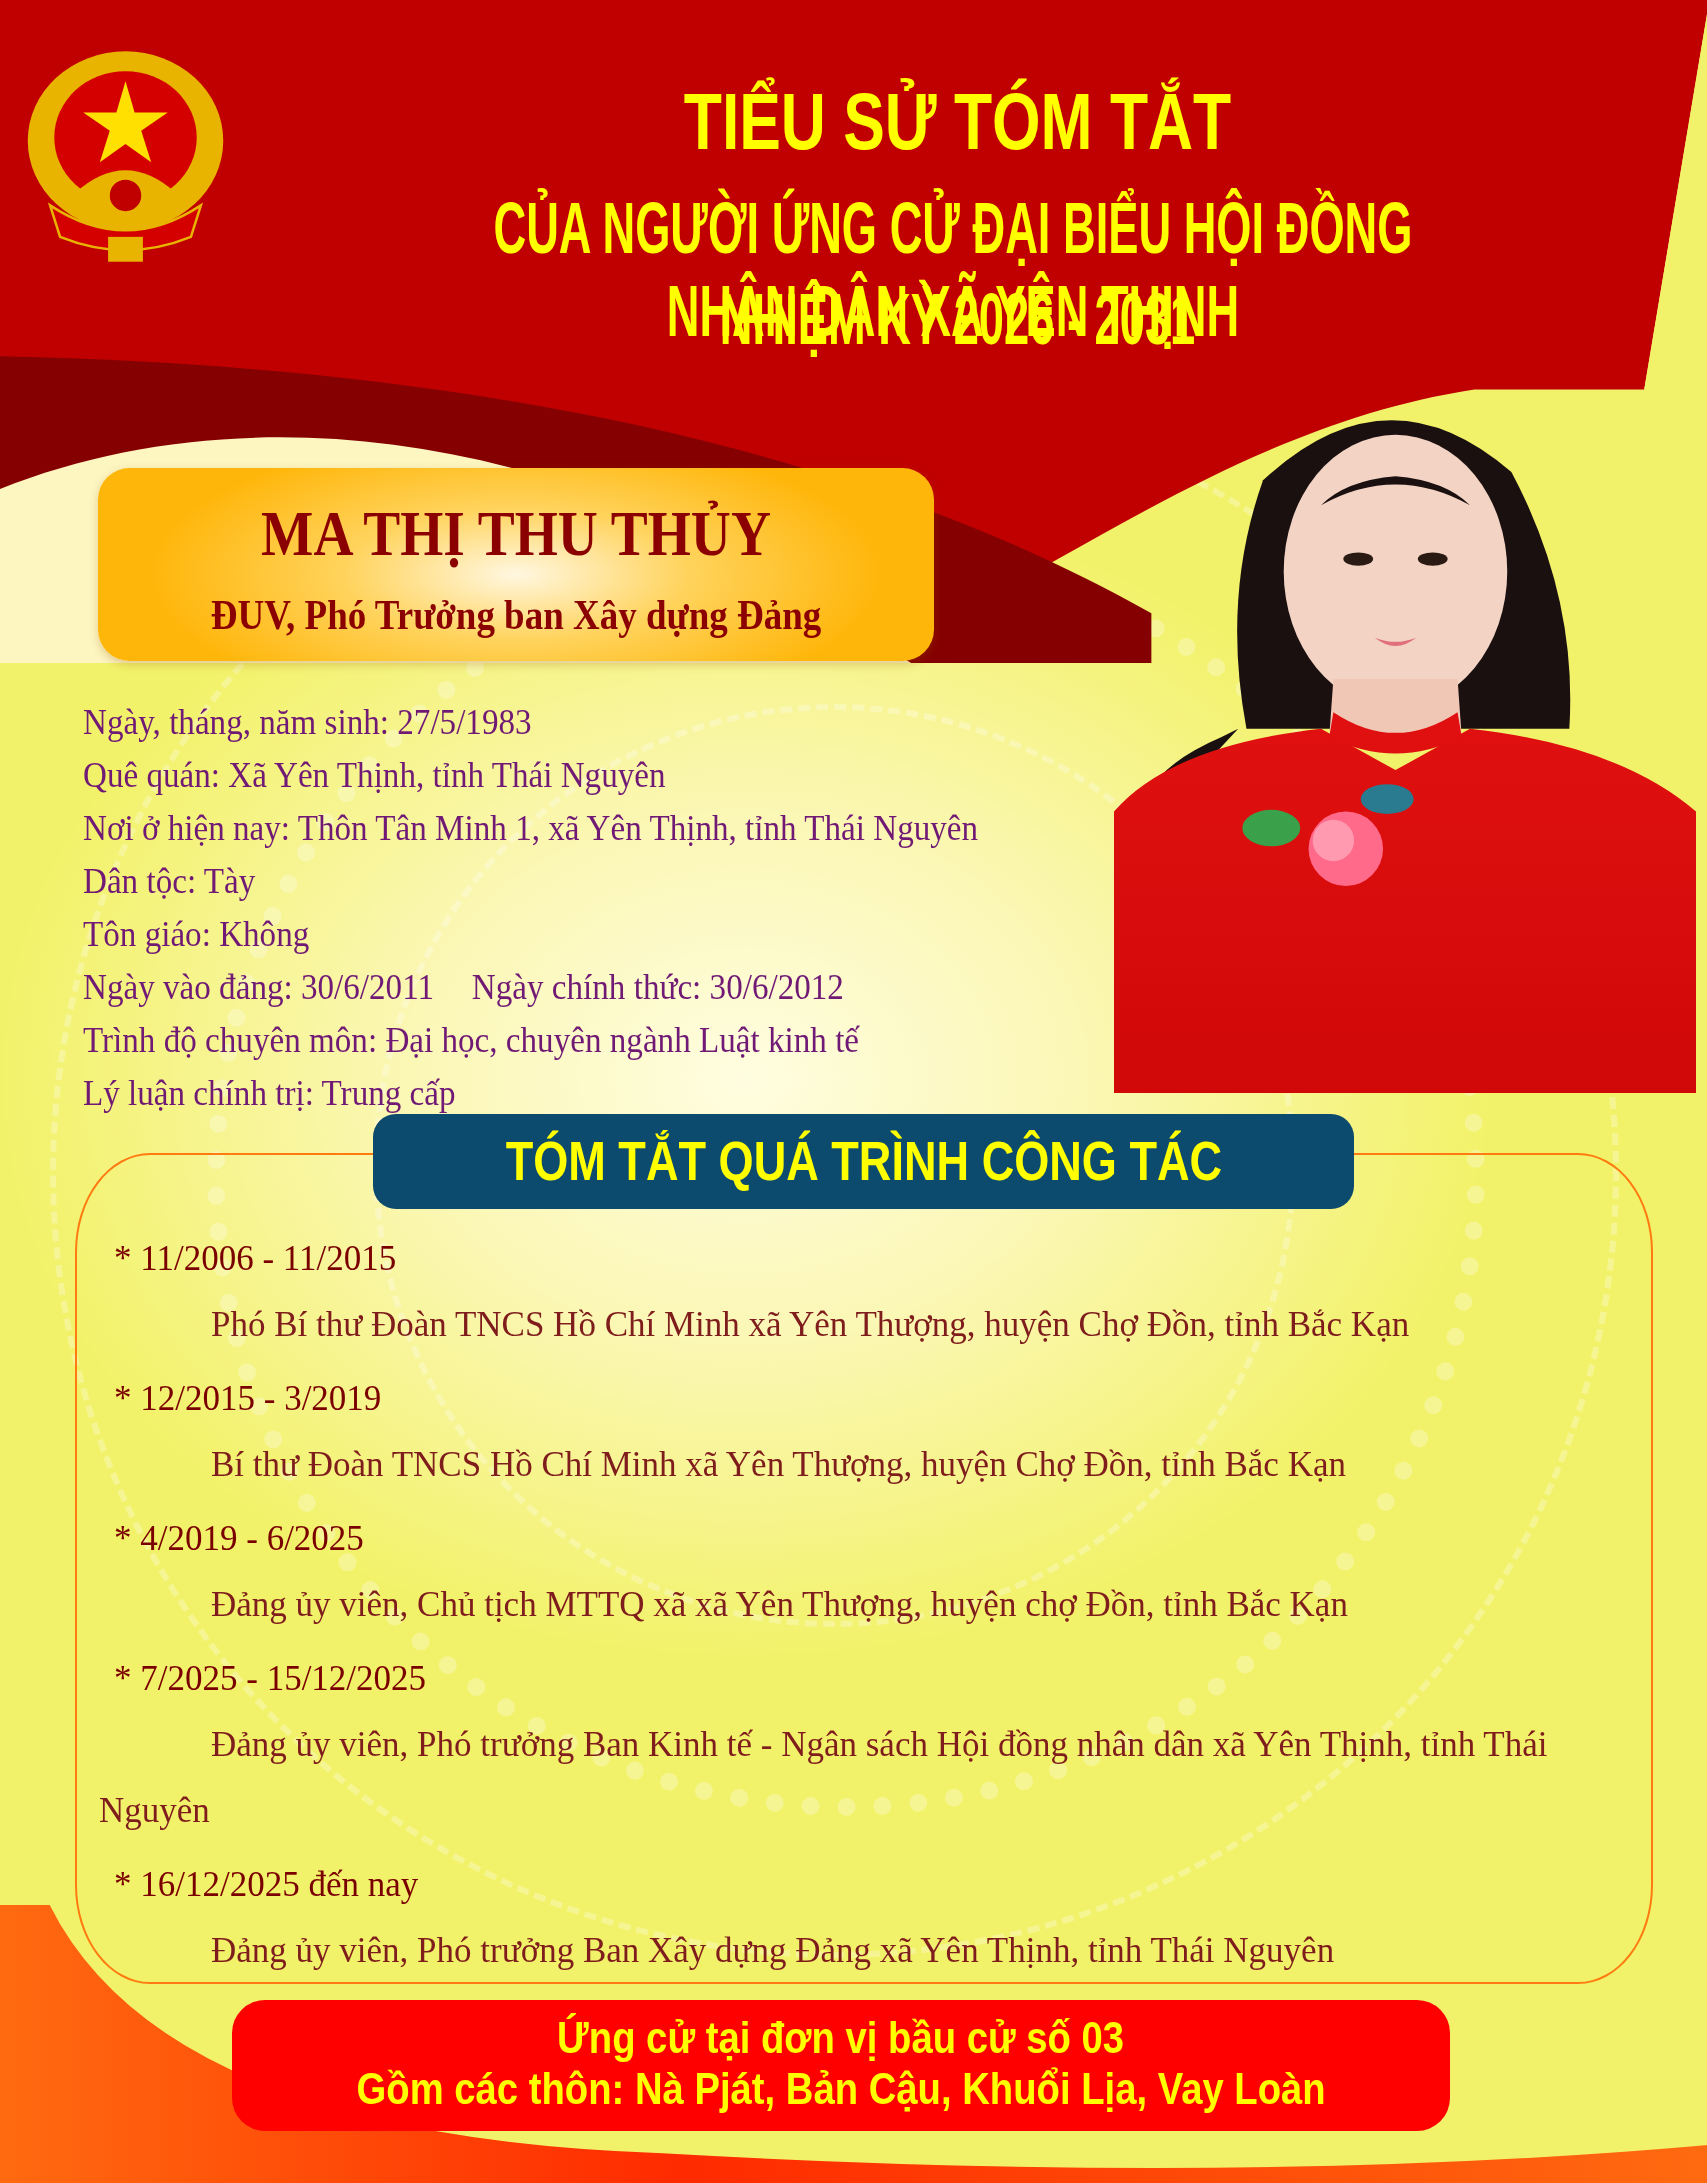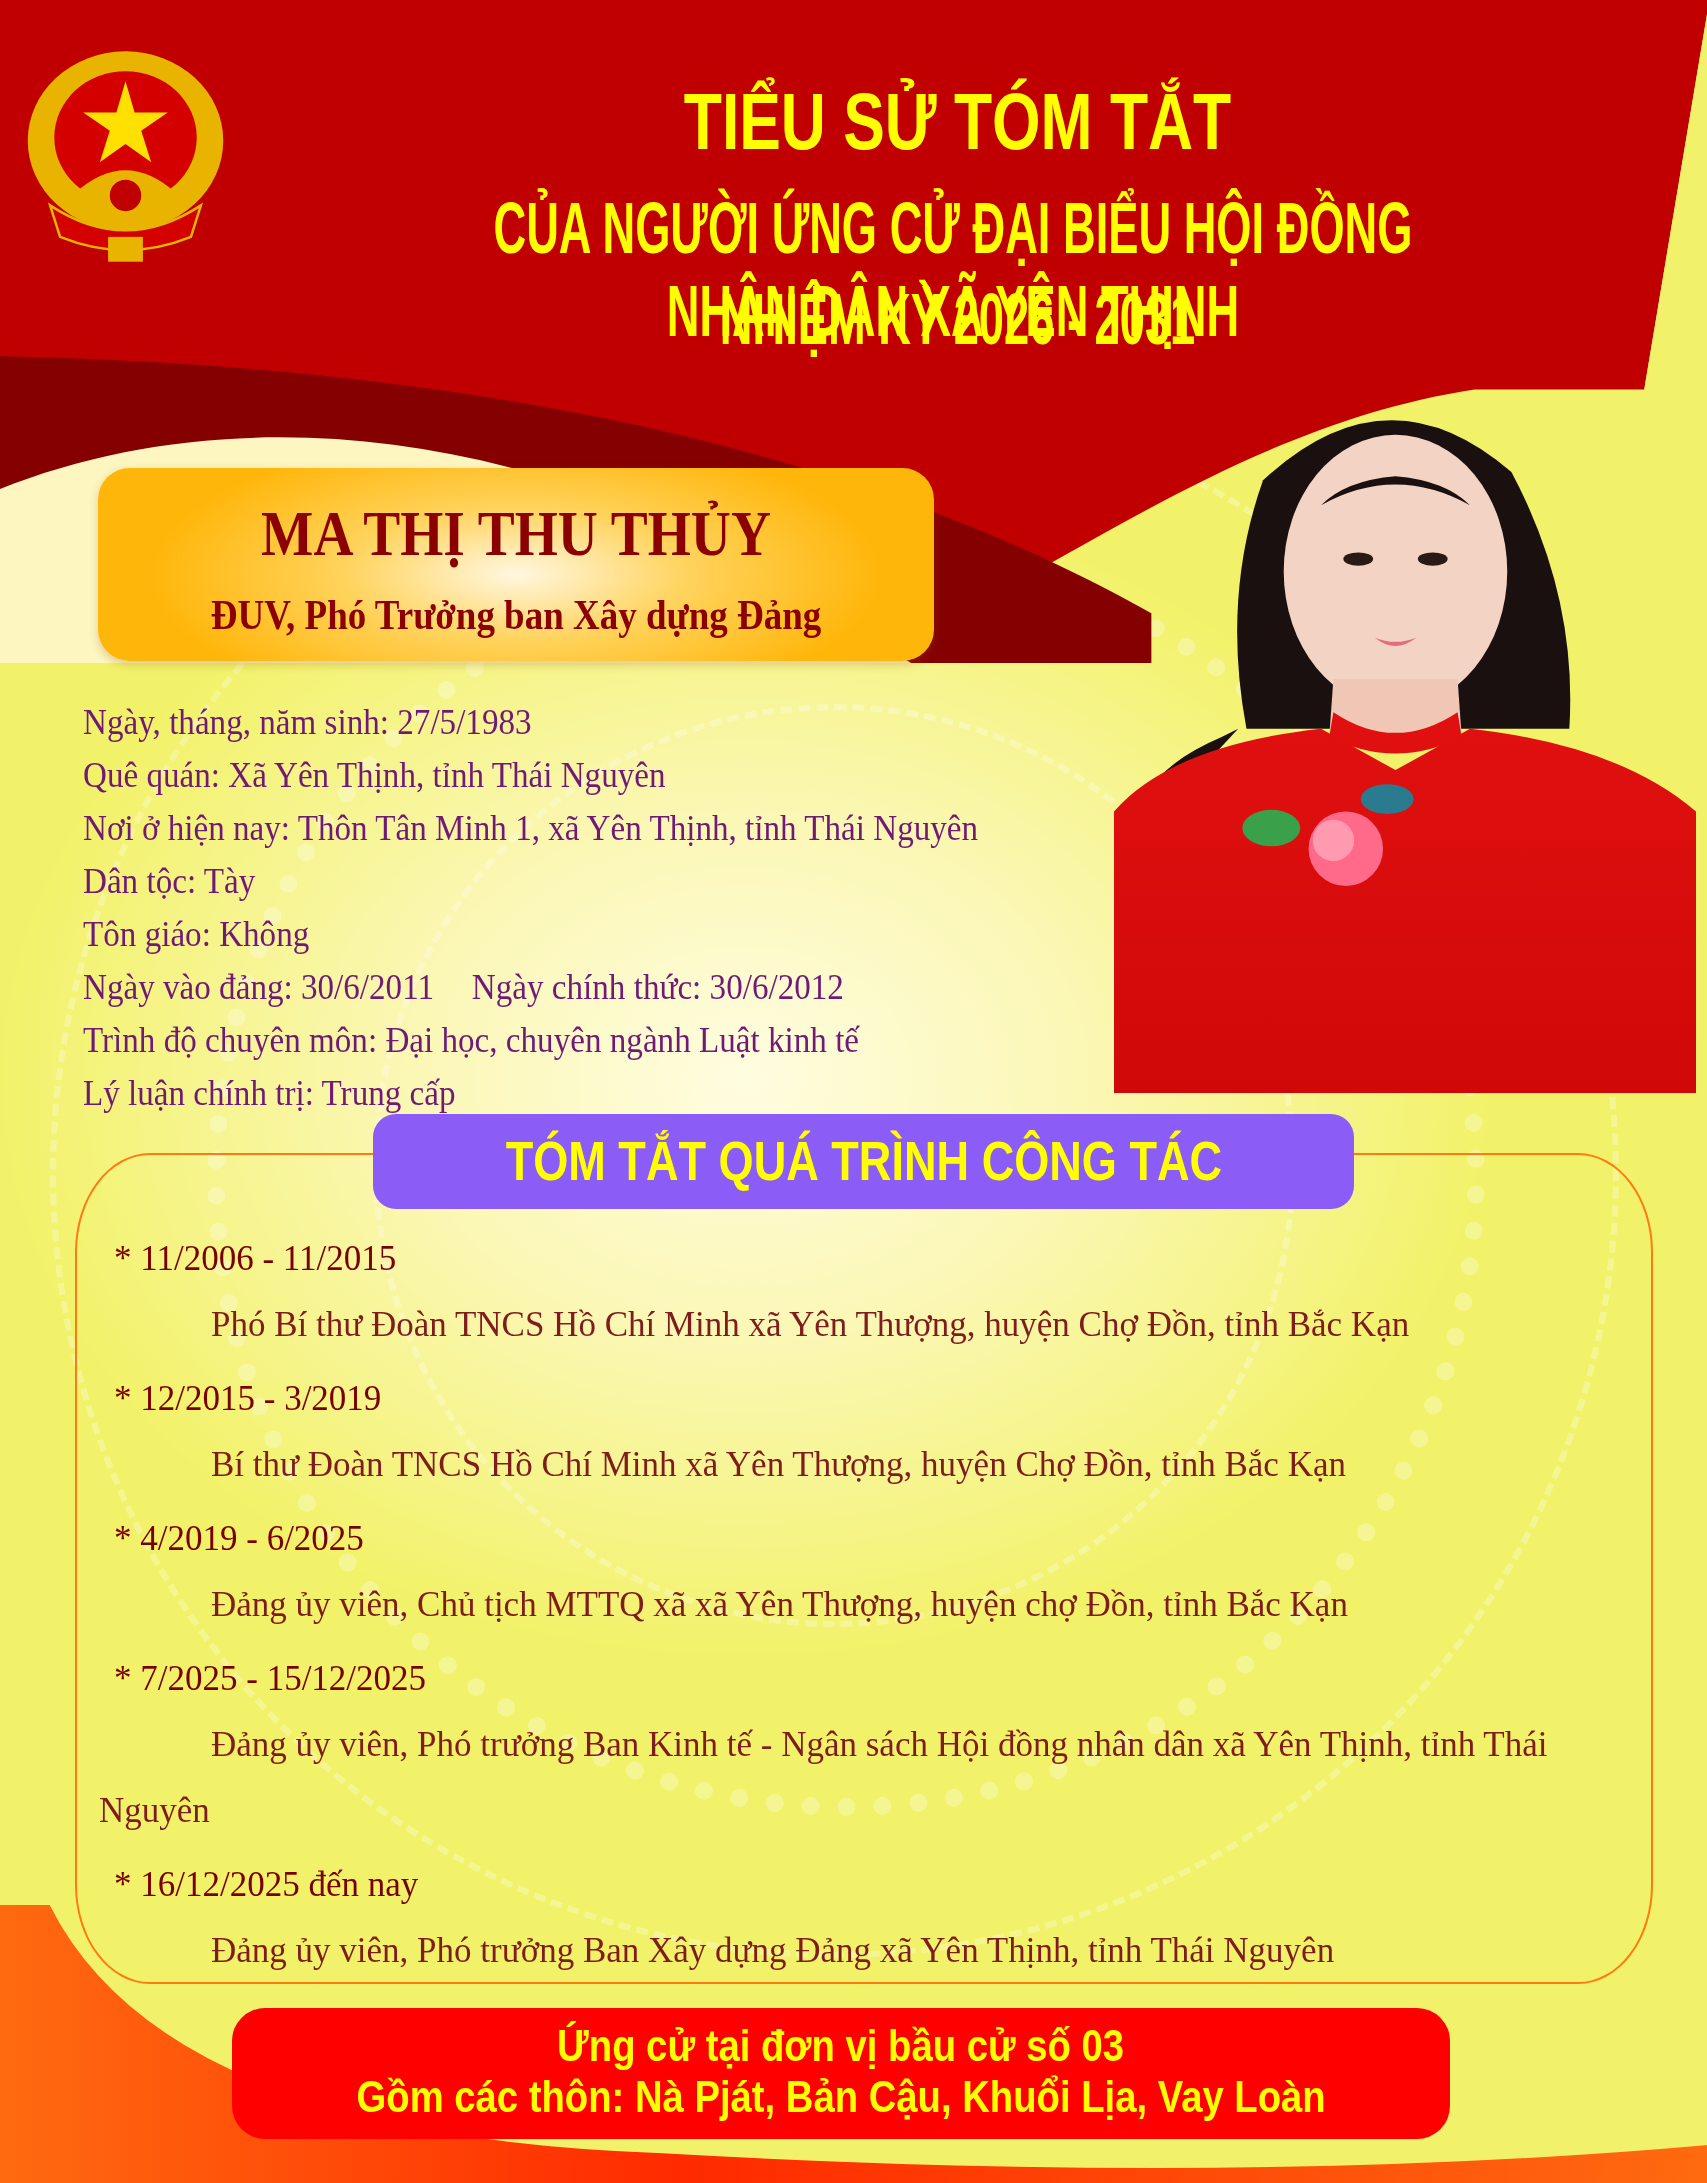--- a/index.html
+++ b/index.html
@@ -57,36 +57,36 @@
     position: absolute; left: 1114px; top: 381px; width: 582px; height: 712px;
     overflow: hidden;
   }
 
   .history-box {
     position: absolute; left: 75px; top: 1153px; width: 1574px; height: 827px;
     border: 2.5px solid #ff7a10; border-radius: 75px / 99px;
   }
   .section-pill {
     position: absolute; left: 373px; top: 1114px; width: 981px; height: 95px;
-    background: #8b5cf6; border-radius: 23px;
+    background: #0c4a6e; border-radius: 23px;
     color: #ffff00; text-align: center; font-family: "Liberation Sans", sans-serif; font-weight: bold;
     font-size: 55px; line-height: 95px;
   }
   .section-pill span { display: inline-block; transform: scaleX(0.82); }
 
   .history { position: absolute; left: 91px; top: 1218px; width: 1557px; font-size: 35px; }
   .history .entry { margin: 8px; }
   .history .period { color: #7a0000; height: 66px; line-height: 66px; padding-left: 15px; white-space: nowrap; }
   .history .desc { color: #7f1d1d; height: 66px; line-height: 66px; padding-left: 112px; white-space: nowrap; }
   .history .desc.wrap { white-space: normal; height: auto; line-height: 66px; text-indent: 112px; padding-left: 0; padding-right: 33px; }
 
   .footer-pill {
     position: absolute; left: 232px; top: 2000px; width: 1218px; height: 131px;
     background: #ff0000; border-radius: 33px;
-    color: #ffff00; text-align: center; font-family: "Liberation Sans", sans-serif; font-weight: bold; margin-top: 8px;
+    color: #ffff00; text-align: center; font-family: "Liberation Sans", sans-serif; font-weight: bold;
   }
   .footer-pill .l1, .footer-pill .l2 { display: block; font-size: 45px; line-height: 51px; }
   .footer-pill .l1 { margin-top: 11.6px; }
   .footer-pill span > span { display: inline-block; transform: scaleX(0.85); }
 </style>
 </head>
 <body>
 
 <div class="bg-yellow"></div>
 <div class="pattern-ring" style="left:207px; top:538px; width:1242px; height:1242px;"></div>

